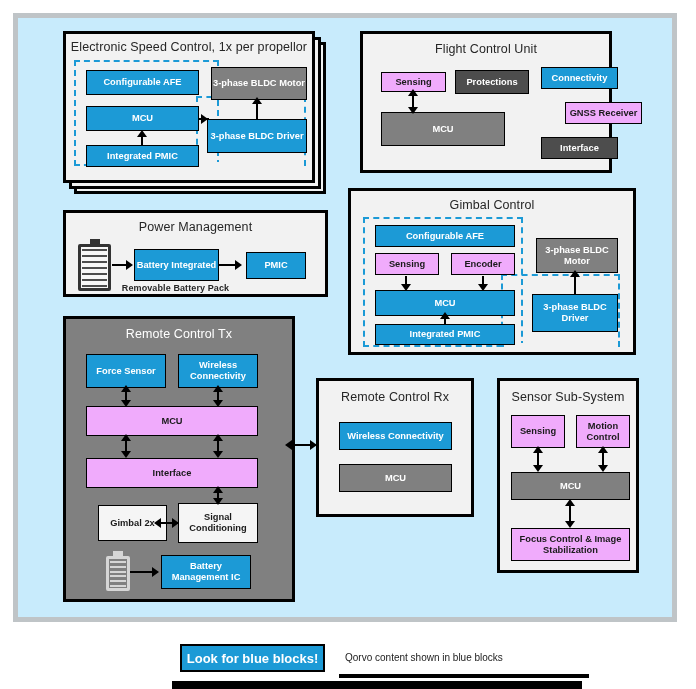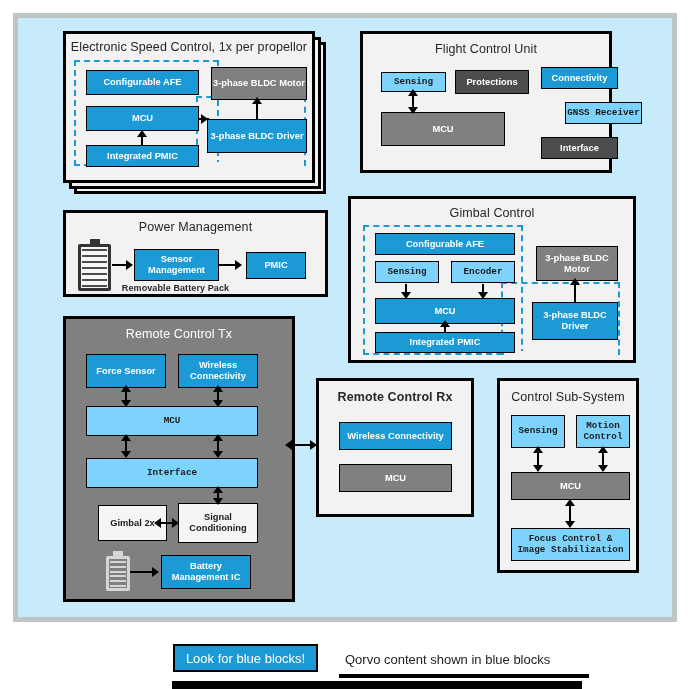--- a/index.html
+++ b/index.html
@@ -13,21 +13,21 @@
          background:#c8ebfc;border:5px solid #bfc4c7;box-sizing:border-box;}
 
   
   .grp{position:absolute;background:#f2f2f2;border:3px solid #000;box-sizing:border-box;}
   .grp-title{position:absolute;left:0;right:0;text-align:center;
              font-size:12.5px;color:#262626;letter-spacing:.1px;}
   .blk{position:absolute;box-sizing:border-box;border:1.5px solid #000;
        display:flex;align-items:center;justify-content:center;text-align:center;
        font-size:9.3px;font-weight:bold;line-height:1.18;padding:1px;}
   .blue{background:#1c9ad6;color:#fff;}
-  .g-light{background:#7dd3fc;color:#1a1a1a;font-family:Liberation Mono, monospace;}
+  .g-light{background:#f0abfc;color:#1a1a1a;}
   .g-lightest{background:#f5f5f5;color:#1a1a1a;}
   .g-mid{background:#808080;color:#ffffff;}
   .g-dark{background:#4d4d4d;color:#ffffff;}
   .g-motor{background:#808080;color:#ffffff;}
 
   .dash{position:absolute;border:2.5px dashed #1c9ad6;box-sizing:border-box;}
   .dash-mask{position:absolute;background:#f2f2f2;}
 
   
   .ln{position:absolute;background:#000;}
@@ -49,21 +49,21 @@
   .bat .bars{position:absolute;left:4px;right:4px;top:10px;bottom:4px;
              display:flex;flex-direction:column;justify-content:space-between;}
   .bat .bars i{display:block;height:2px;background:#4d4d4d;}
   .bat.lightbat .body,.bat.lightbat .cap{border-color:#d6d6d6;background:#808080;}
   .bat.lightbat .bars i{background:#d6d6d6;}
 
   
   .legend-btn{position:absolute;background:#1c9ad6;color:#fff;border:2px solid #000;
               box-sizing:border-box;display:flex;align-items:center;justify-content:center;
               font-size:13px;}
-  .legend-txt{position:absolute;font-size:13px;color:#222;}
+  .legend-txt{position:absolute;font-size:10px;color:#222;}
   .rule{position:absolute;background:#000;}
 </style>
 </head>
 <body>
 
 <div id="canvas">
 
   <div class="panel"></div>
 
   <div class="stack" style="left:74px;top:42px;width:252px;height:152px;"></div>
@@ -120,32 +120,32 @@
           <i></i>
           <i></i>
           <i></i>
           <i></i>
           <i></i>
           <i></i>
           <i></i>
         </div>
     </div>
 
-    <div class="blk blue" style="left:68px;top:36px;width:85px;height:32px;">Sensor Management</div>
+    <div class="blk blue" style="left:68px;top:36px;width:85px;height:32px;">Battery Integrated</div>
     <div class="blk blue" style="left:180px;top:39px;width:60px;height:27px;">PMIC</div>
 
     <div class="ln" style="left:46px;top:51px;width:17px;height:2px;"></div>
     <div class="ah ah-rt" style="left:60px;top:47px;"></div>
     <div class="ln" style="left:153px;top:51px;width:18px;height:2px;"></div>
     <div class="ah ah-rt" style="left:169px;top:47px;"></div>
 
     <div class="grp-title" style="top:70px;left:-40px;font-size:9px;font-weight:bold;">Removable Battery Pack</div>
   </div>
 
-  <div class="grp" style="left:348px;top:188px;width:288px;height:167px;margin-top:8px;">
+  <div class="grp" style="left:348px;top:188px;width:288px;height:167px;">
     <div class="grp-title" style="top:7px;">Gimbal Control</div>
 
     <div class="dash" style="left:12px;top:26px;width:160px;height:130px;"></div>
     <div class="dash" style="left:150px;top:83px;width:119px;height:73px;"></div>
     <div class="dash-mask" style="left:153px;top:85px;width:17px;height:69px;"></div>
     <div class="dash-mask" style="left:153px;top:152px;width:114px;height:6px;"></div>
 
     <div class="blk blue" style="left:24px;top:34px;width:140px;height:22px;">Configurable AFE</div>
     <div class="blk g-light" style="left:24px;top:62px;width:64px;height:22px;">Sensing</div>
     <div class="blk g-light" style="left:100px;top:62px;width:64px;height:22px;">Encoder</div>
@@ -217,45 +217,45 @@
 
     <div class="ln" style="left:64px;top:252px;width:26px;height:2px;"></div>
     <div class="ah ah-rt" style="left:86px;top:248px;"></div>
   </div>
 
   <div class="ln" style="left:288px;top:444px;width:30px;height:2px;"></div>
   <div class="ah ah-lf" style="left:285px;top:440px;"></div>
   <div class="ah ah-rt" style="left:310px;top:440px;"></div>
 
   <div class="grp" style="left:316px;top:378px;width:158px;height:139px;">
-    <div class="grp-title" style="top:9px;font-weight:bold;">Remote Control Rx</div>
+    <div class="grp-title" style="top:9px;">Remote Control Rx</div>
     <div class="blk blue" style="left:20px;top:41px;width:113px;height:28px;">Wireless Connectivity</div>
     <div class="blk g-mid" style="left:20px;top:83px;width:113px;height:28px;">MCU</div>
   </div>
 
 
   <div class="grp" style="left:497px;top:378px;width:142px;height:195px;">
-    <div class="grp-title" style="top:9px;">Control Sub-System</div>
+    <div class="grp-title" style="top:9px;">Sensor Sub-System</div>
 
     <div class="blk g-light" style="left:11px;top:34px;width:54px;height:33px;">Sensing</div>
     <div class="blk g-light" style="left:76px;top:34px;width:54px;height:33px;">Motion Control</div>
     <div class="blk g-mid" style="left:11px;top:91px;width:119px;height:28px;">MCU</div>
     <div class="blk g-light" style="left:11px;top:147px;width:119px;height:33px;">Focus Control &amp; Image Stabilization</div>
 
     <div class="ln" style="left:37px;top:69px;width:2px;height:20px;"></div>
     <div class="ah ah-up" style="left:33px;top:65px;"></div>
     <div class="ah ah-dn" style="left:33px;top:84px;"></div>
 
     <div class="ln" style="left:102px;top:69px;width:2px;height:20px;"></div>
     <div class="ah ah-up" style="left:98px;top:65px;"></div>
     <div class="ah ah-dn" style="left:98px;top:84px;"></div>
 
     <div class="ln" style="left:69px;top:122px;width:2px;height:22px;"></div>
     <div class="ah ah-up" style="left:65px;top:118px;"></div>
     <div class="ah ah-dn" style="left:65px;top:140px;"></div>
   </div>
 
-  <div class="legend-btn" style="left:173px;top:644px;width:145px;height:28px;">Look for blue blocks!</div>
+  <div class="legend-btn" style="left:180px;top:644px;width:145px;height:28px;font-weight:bold;">Look for blue blocks!</div>
   <div class="legend-txt" style="left:345px;top:652px;">Qorvo content shown in blue blocks</div>
   <div class="rule" style="left:339px;top:674px;width:250px;height:4px;"></div>
   <div class="rule" style="left:172px;top:681px;width:410px;height:8px;"></div>
 
 </div>
 
 </body></html>

